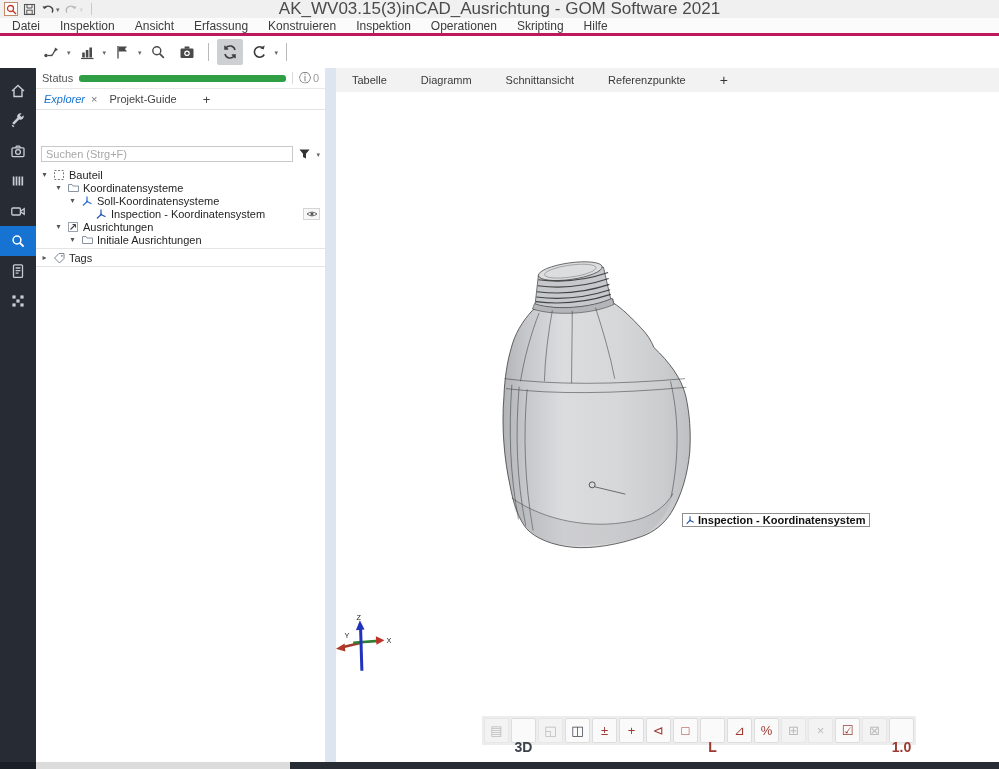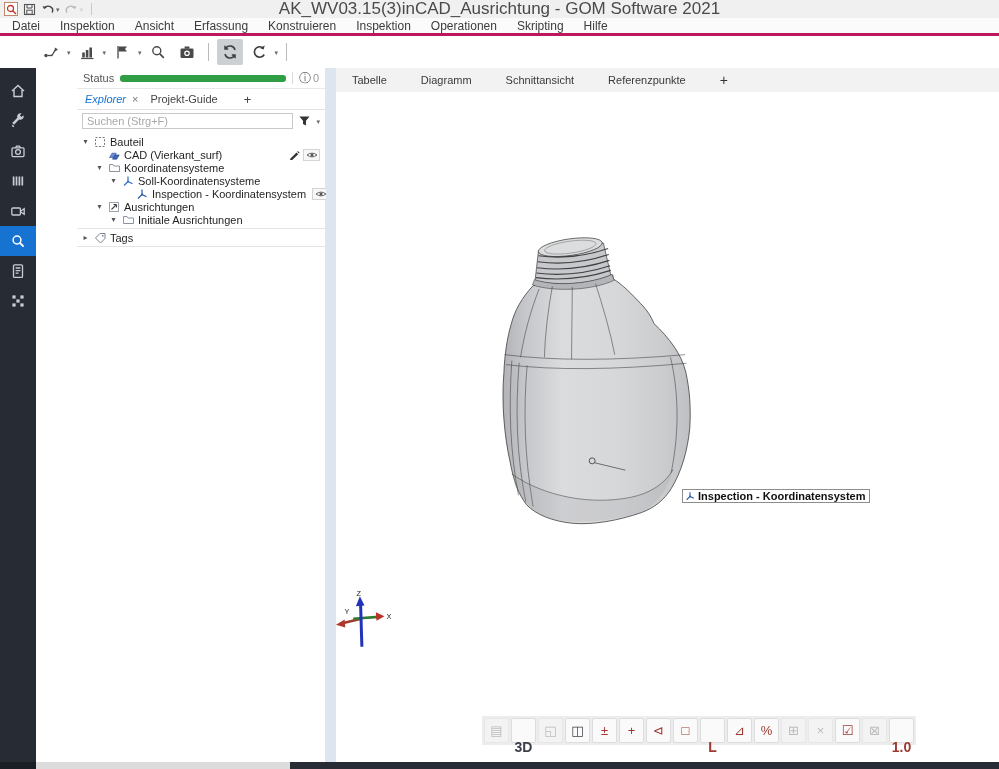--- a/index.html
+++ b/index.html
@@ -27,49 +27,49 @@
   .toolbar .sep{width:1px;height:18px;background:#b9b9b9;margin:0 5px;}
 
   
   .main{display:flex;height:694px;}
 
   .activitybar{width:36px;background:#262b34;display:flex;flex-direction:column;align-items:center;padding-top:8px;}
   .abtn{width:36px;height:30px;display:flex;align-items:center;justify-content:center;}
   .abtn.active{background:#1673d2;}
 
   
-  .explorer{width:290px;background:#fff;display:flex;flex-direction:column;border-right:1px solid #dfe6ee;padding-left:41px;}
+  .explorer{width:290px;background:#fff;display:flex;flex-direction:column;border-right:1px solid #dfe6ee;}
   .statusrow{height:21px;display:flex;align-items:center;padding:0 6px;border-bottom:1px solid #e8e8e8;}
   .statuslabel{color:#555;margin-right:6px;}
   .statusbarwrap{flex:1;height:7px;background:#2f9e44;border-radius:3px;}
   .statusrow .vsep{width:1px;height:12px;background:#d9d9d9;margin:0 6px;}
   .infoico{color:#666;font-size:12px;margin-right:2px;}
   .infocount{color:#9a9a9a;}
   .etabs{height:21px;display:flex;align-items:center;padding-left:8px;border-bottom:1px solid #e3e3e3;}
   .etab-active{color:#1673d2;font-style:italic;}
   .etab-close{color:#777;margin:0 12px 0 6px;font-size:11px;}
   .etab{color:#444;margin-right:26px;}
   .etab-plus{color:#444;font-size:13px;}
-  .searchrow{height:22px;display:flex;align-items:center;padding:0 5px;gap:5px;}
+  .searchrow{height:22px;display:flex;align-items:center;padding:0 5px;gap:5px;margin-top:33px;}
   .searchinput{flex:1;height:16px;border:1px solid #c9c9c9;font-family:inherit;font-size:11px;padding:0 4px;color:#333;outline:none;}
   .searchinput::placeholder{color:#a8a8a8;}
   .tree{flex:1;padding-top:3px;}
   .trow{height:13px;display:flex;align-items:center;gap:3px;padding-right:5px;white-space:nowrap;}
   .exp{width:9px;font-size:8px;color:#555;text-align:center;flex:none;}
   .tic{width:14px;height:12px;display:flex;align-items:center;justify-content:center;flex:none;}
   .tlabel{color:#1f1f1f;}
   .tlabel.bold{font-weight:bold;}
   .spacer{flex:1;}
   .eyebox{width:17px;height:12px;border:1px solid #d4d4d4;background:#f7f7f7;display:flex;align-items:center;justify-content:center;flex:none;}
   .sepline{border-top:1px solid #e4e4e4;margin:2px 0;}
 
   .gutter{width:10px;background:#dde6f0;}
 
   
-  .viewport{flex:1;display:flex;flex-direction:column;background:#fff;}
+  .viewport{flex:1;display:flex;flex-direction:column;background:#fff;gap:24px;}
   .vtabs{height:24px;background:#f2f2f2;display:flex;align-items:center;padding-left:16px;gap:34px;color:#3a3a3a;}
   .vtab-plus{font-size:14px;color:#333;}
   .canvas{flex:1;position:relative;}
   .scene{position:absolute;left:0;top:0;}
   .annotation{position:absolute;left:346px;top:397px;height:14px;display:flex;align-items:center;gap:3px;
     background:#fff;border:1px solid #8d8d8d;padding:0 4px 0 2px;font-weight:bold;font-size:11px;color:#111;}
   .btoolbar{position:absolute;left:146px;bottom:17px;display:flex;gap:2px;background:#ededed;padding:2px;}
   .bbtn{width:25px;height:25px;background:#fafafa;border:1px solid #ddd;border-radius:2px;
     display:flex;align-items:center;justify-content:center;font-size:13px;color:#9c3a32;}
   .bbtn.dark{color:#3a3f49;}
@@ -268,43 +268,20 @@
       <div class="trow" style="padding-left:4px">
         <span class="exp">▾</span>
         <span class="tic">
             <svg width="12" height="12" viewBox="0 0 12 12">
               <rect x="1.5" y="1.5" width="9" height="9" fill="none" stroke="#777" stroke-dasharray="2 1.6"></rect>
             </svg>
           </span>
         <span class="tlabel">Bauteil</span>
       </div>
 
-      <div class="trow" style="padding-left:18px">
-        <span class="exp"></span>
-        <span class="tic">
-            <svg width="13" height="12" viewBox="0 0 13 12">
-              <path d="M1.5 8.5 L4 4.2 H8.2 L5.7 8.5 Z" fill="#6a8fd8" stroke="#2b4a92" stroke-width=".6"></path>
-              <path d="M4.5 10.2 L7 5.9 H11.2 L8.7 10.2 Z" fill="#3c66c0" stroke="#23407e" stroke-width=".6"></path>
-            </svg>
-          </span>
-        <span class="tlabel">CAD (Vierkant_surf)</span>
-        <span class="spacer"></span>
-        <span>
-            <svg width="11" height="11" viewBox="0 0 11 11">
-              <path d="M1.5 9.5 L7.5 3.5 L9.2 5.2 L3.2 11 L1 11 Z" fill="#333"></path>
-              <path d="M8.2 2.8 L9.9 4.5 L10.6 3.8 L8.9 2.1 Z" fill="#333"></path>
-            </svg>
-          </span>
-        <span class="eyebox">
-            <svg width="12" height="8" viewBox="0 0 12 8">
-              <path d="M1 4 Q6 0.2 11 4 Q6 7.8 1 4 Z" fill="none" stroke="#555" stroke-width=".9"></path>
-              <circle cx="6" cy="4" r="1.5" fill="#555"></circle>
-            </svg>
-          </span>
-      </div>
 
 
       <div class="trow" style="padding-left:18px">
         <span class="exp">▾</span>
         <span class="tic">
             <svg width="13" height="11" viewBox="0 0 13 11">
               <path d="M1.5 2.5 H5 L6 4 H11.5 V9.5 H1.5 Z" fill="#fdfdfd" stroke="#8a93a0"></path>
             </svg>
           </span>
         <span class="tlabel">Koordinatensysteme</span>

